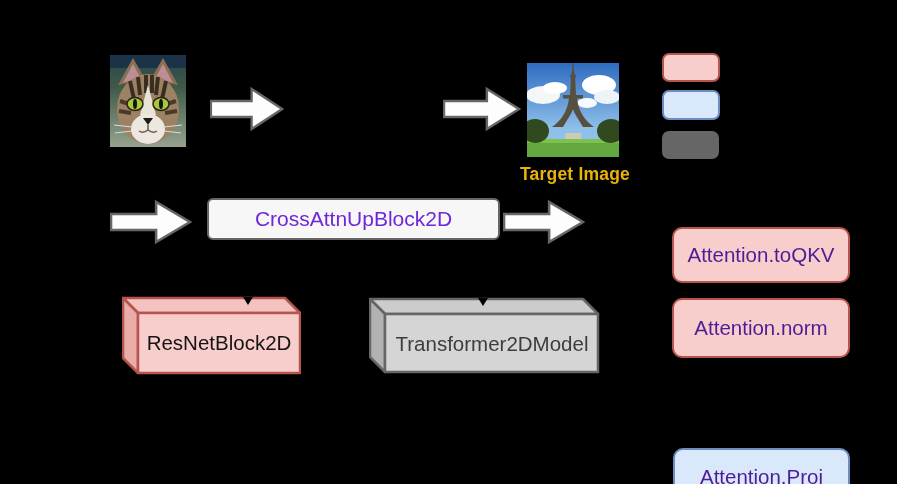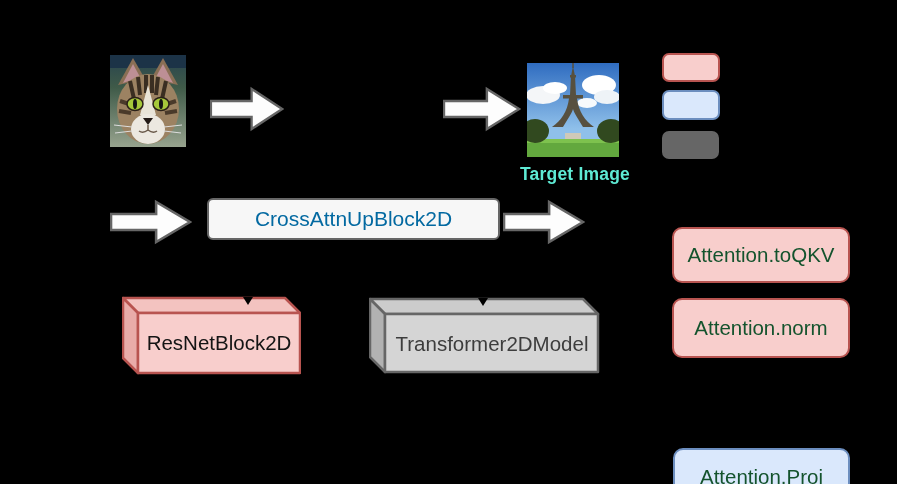--- a/index.html
+++ b/index.html
@@ -2,35 +2,35 @@
 <html><head>
 <meta charset="utf-8">
 <style>
   html,body{margin:0;padding:0;background:#000;}
   .canvas{position:relative;width:897px;height:484px;background:#000;overflow:hidden;
           font-family:"Liberation Sans", sans-serif;}
   .abs{position:absolute;}
 
   
   .proc-box{box-sizing:border-box;background:#f7f7f7;border:2px solid #666;border-radius:6px;
-            display:flex;align-items:center;justify-content:center;color:#0369a1;font-size:21px;text-align:right;}
+            display:flex;align-items:center;justify-content:center;color:#6d28d9;font-size:21px;text-align:right;}
 
   
   .pill{box-sizing:border-box;border-radius:10px;display:flex;align-items:center;justify-content:center;
-        font-size:20.5px;color:#14532d;border:2.5px solid;}
+        font-size:20.5px;color:#4c1d95;border:2.5px solid;}
   .pill-red{background:#f8cecc;border-color:#b85450;}
   .pill-blue{background:#dae8fc;border-color:#6c8ebf;margin-top:46px;}
 
   
   .swatch{box-sizing:border-box;border-radius:7px;border:2.5px solid;}
   .sw-red{background:#f8cecc;border-color:#b85450;}
   .sw-blue{background:#dae8fc;border-color:#6c8ebf;}
   .sw-gray{background:#666666;border-color:#666666;}
 
-  .caption{color:#5eead4;font-weight:bold;font-size:17.5px;text-align:center;letter-spacing:0.2px;}
+  .caption{color:#eab308;font-weight:bold;font-size:17.5px;text-align:center;letter-spacing:0.2px;}
 
   svg text{font-family:"Liberation Sans", sans-serif;}
 </style>
 </head>
 <body>
 
 <div class="canvas">
 
   <svg class="abs" style="left:110px;top:55px" width="76" height="92" viewBox="0 0 76 92">
     <defs>

